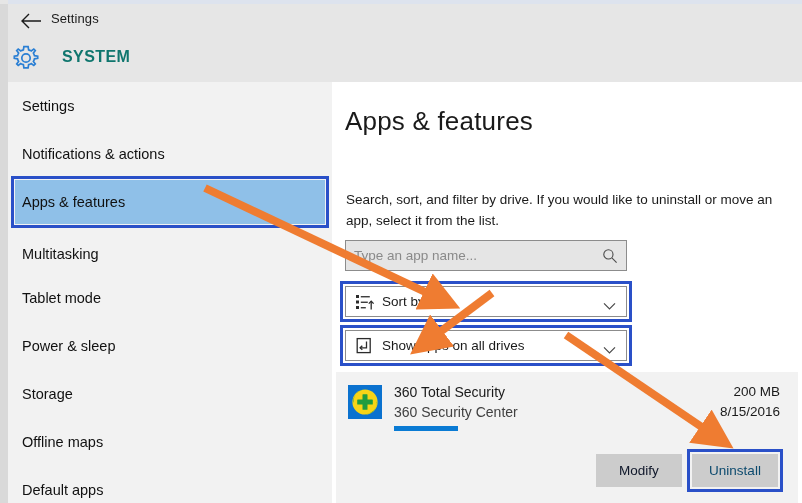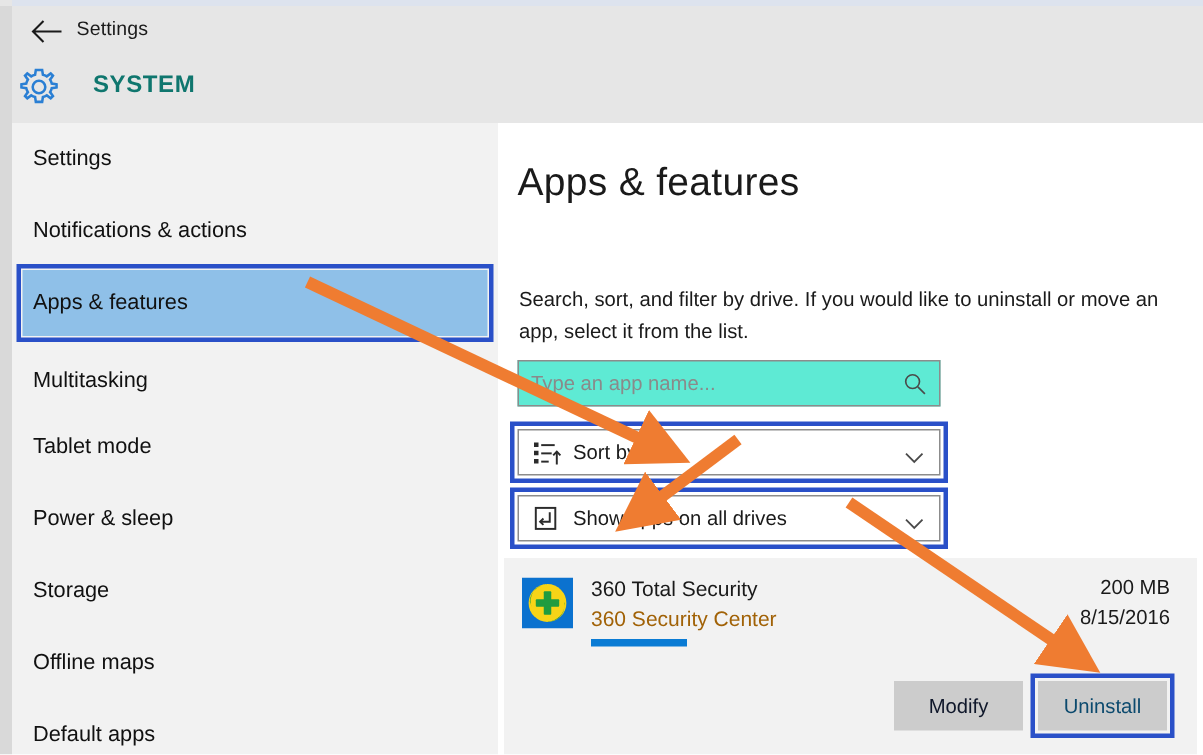--- a/index.html
+++ b/index.html
@@ -88,21 +88,21 @@
     position:absolute; left:14px; top:73px;
     font-size:13.5px; color:#0a68c8; text-decoration:none; cursor:pointer;
   }
   .desc{
     position:absolute; left:14px; top:107px; width:440px;
     font-size:13.5px; color:#1a1a1a; line-height:21px;
   }
   
   .search-box{
     position:absolute; left:13px; top:158px; width:282px; height:31px;
-    border:1px solid #8c8c8c; background:#5eead4;
+    border:1px solid #8c8c8c; background:#e5e5e5;
     display:flex; align-items:center;
   }
   .search-input{
     border:0; outline:0; background:transparent;
     font-family:"Liberation Sans", sans-serif;
     font-size:13.5px; color:#717171;
     padding-left:8px; width:240px; height:100%;
   }
   .search-input::placeholder{ color:#8a8a8a; }
   .search-icon{
@@ -135,21 +135,21 @@
   }
   .app-icon{
     position:absolute; left:12px; top:13px; width:34px; height:34px;
   }
   .app-name{
     position:absolute; left:58px; top:12px;
     font-size:14px; color:#1a1a1a;
   }
   .app-pub{
     position:absolute; left:58px; top:32px;
-    font-size:14px; color:#a16207;
+    font-size:14px; color:#404040;
   }
   .app-underline{
     position:absolute; left:58px; top:54px; width:64px; height:5px;
     background:#0a7bd4;
   }
   .app-size{
     position:absolute; right:18px; top:12px;
     font-size:13.5px; color:#1a1a1a; text-align:right;
   }
   .app-date{

